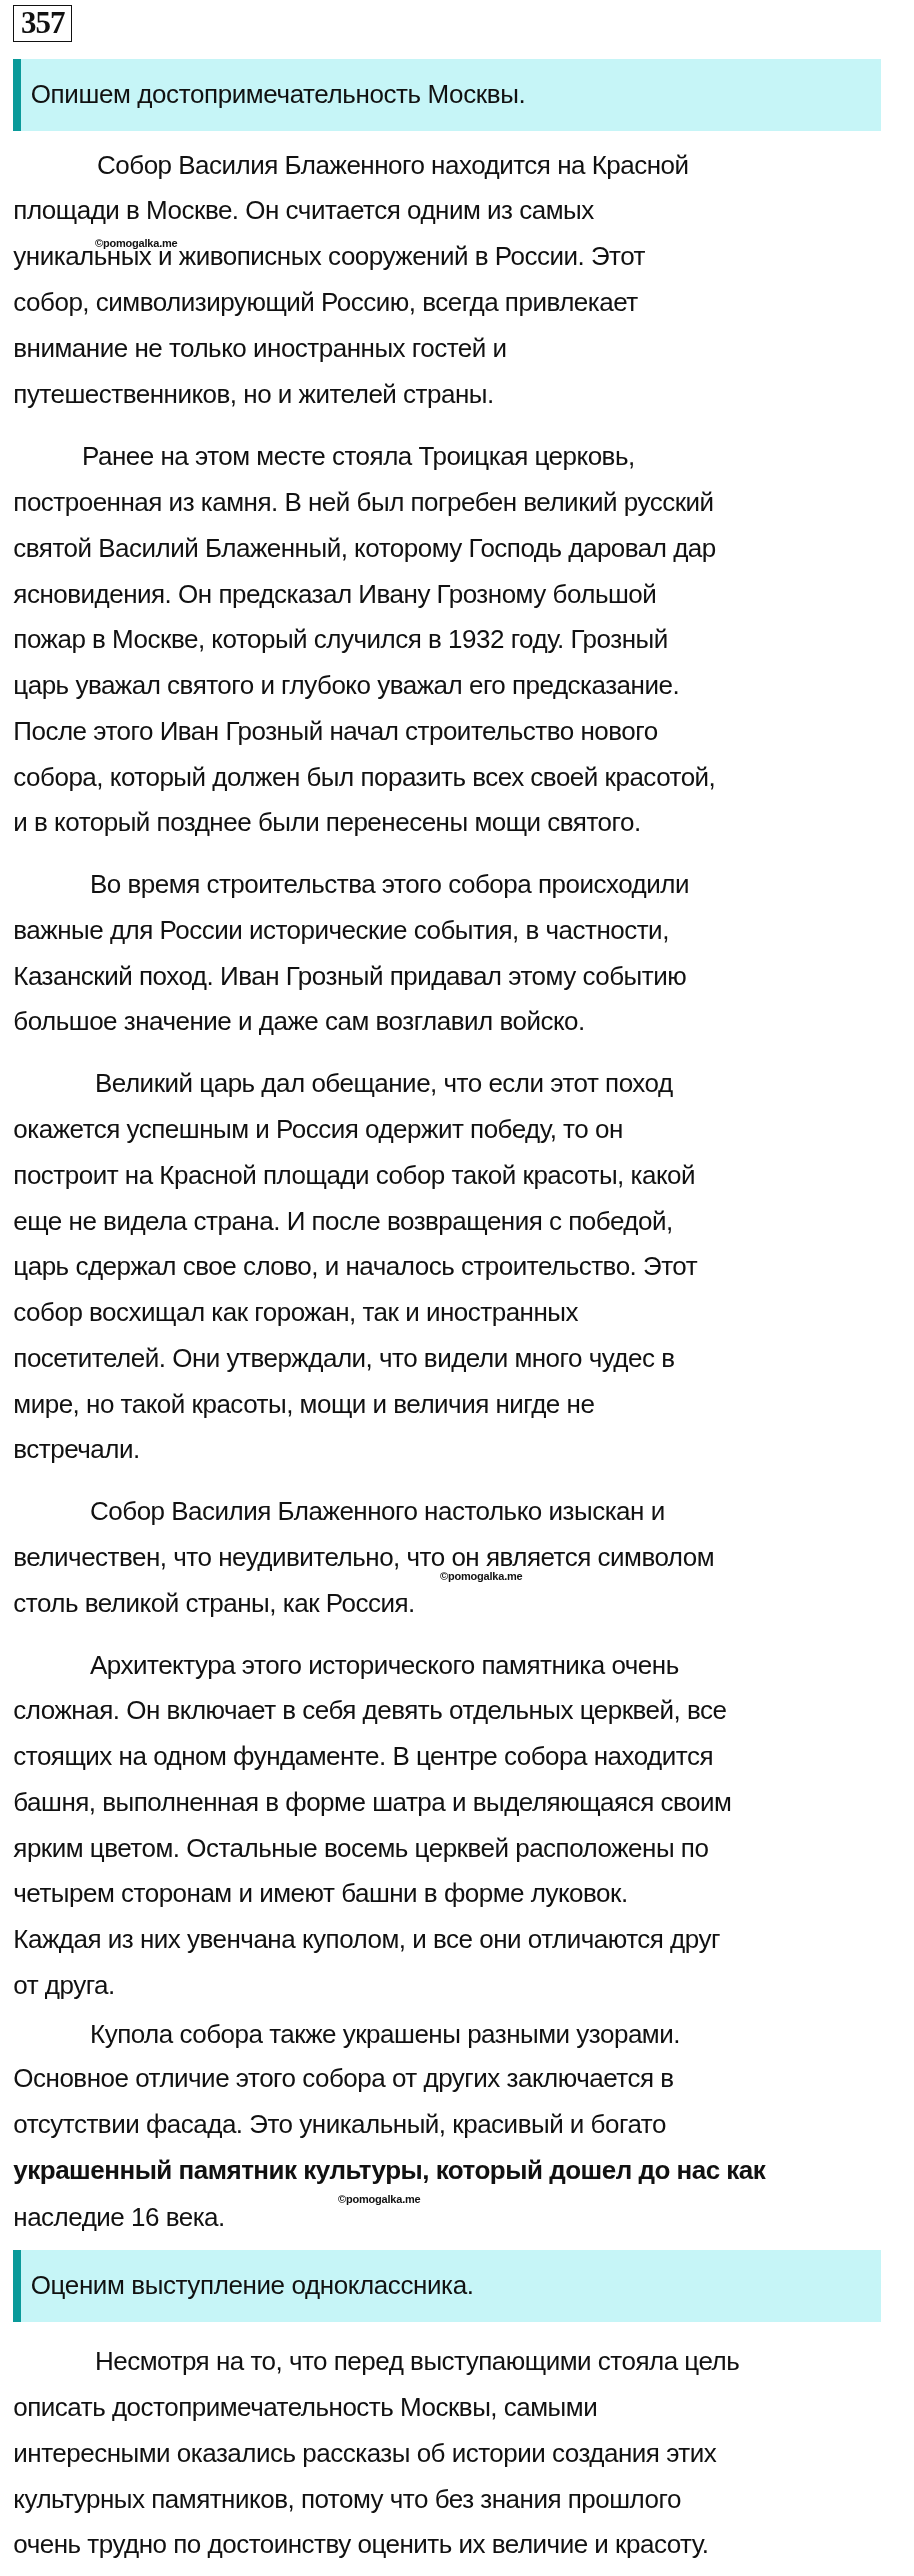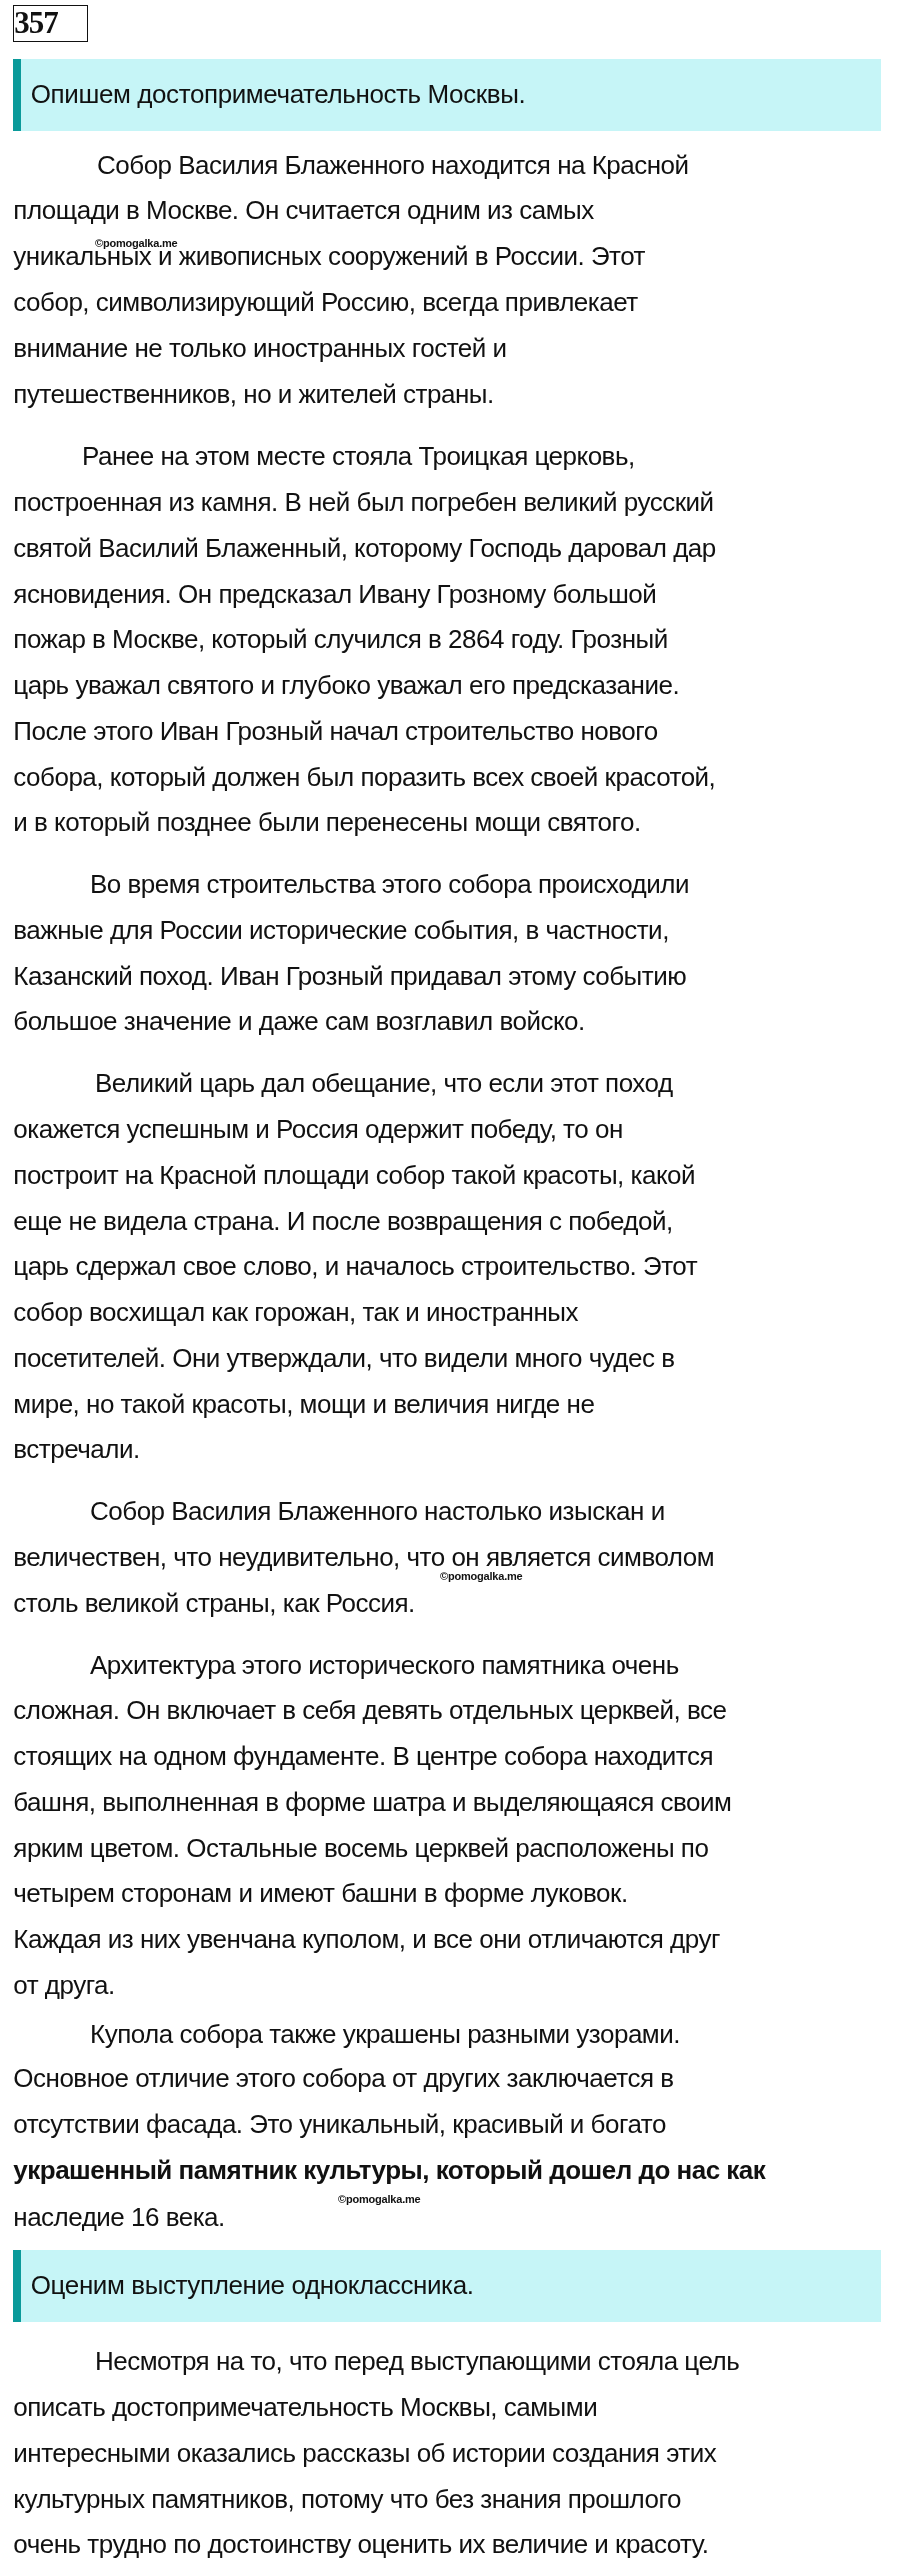--- a/index.html
+++ b/index.html
@@ -1,21 +1,21 @@
 <!DOCTYPE html>
 <html><head>
 <meta charset="utf-8">
 <style>
   html, body { margin: 0; padding: 0; background: #ffffff; }
   body { width: 915px; height: 2576px; position: relative; overflow: hidden;
          font-family: "Liberation Sans", "DejaVu Sans", sans-serif; color: #111111; }
-  .task-num { position: absolute; left: 13.3px; top: 4.8px; width: 75px; height: 37px;
+  .task-num { position: absolute; left: 13.3px; top: 4.8px; width: 59px; height: 37px;
               border: 1.9px solid #111; box-sizing: border-box;
               font-family: "Liberation Serif", "DejaVu Serif", serif; font-weight: bold;
-              font-size: 31px; line-height: 34px; text-align: left; letter-spacing: -1px; }
+              font-size: 31px; line-height: 34px; text-align: center; letter-spacing: -1px; }
   .section-header { position: absolute; left: 13.3px; width: 868px; height: 72px;
                     background: #c6f5f7; border-left: 8.6px solid #0a9a9a; box-sizing: border-box; }
   .section-header span { position: absolute; left: 9.5px; top: 19px; font-size: 26px;
                          line-height: 32px; letter-spacing: -0.4px; color: #111; white-space: nowrap; }
   .line { position: absolute; left: 13.3px; font-size: 26px; line-height: 32px;
           letter-spacing: -0.5px; white-space: nowrap; color: #111; }
   .watermark { position: absolute; font-family: "Liberation Sans", sans-serif; font-weight: bold;
                font-size: 11px; line-height: 15.2px; color: #111; white-space: nowrap; letter-spacing: -0.2px; text-align: right; }
 </style>
 </head>
@@ -35,21 +35,21 @@
   <div class="line" style="top:332px;text-align:center;">внимание не только иностранных гостей и</div>
   <div class="line" style="top:378px;">путешественников, но и жителей страны.</div>
 </div>
 <div class="watermark" style="left:95px;top:236px;">©pomogalka.me</div>
 
 <div>
   <div class="line" style="top:440px;left:82px;">Ранее на этом месте стояла Троицкая церковь,</div>
   <div class="line" style="top:486px;">построенная из камня. В ней был погребен великий русский</div>
   <div class="line" style="top:532px;">святой Василий Блаженный, которому Господь даровал дар</div>
   <div class="line" style="top:578px;">ясновидения. Он предсказал Ивану Грозному большой</div>
-  <div class="line" style="top:623px;">пожар в Москве, который случился в 2864 году. Грозный</div>
+  <div class="line" style="top:623px;">пожар в Москве, который случился в 1932 году. Грозный</div>
   <div class="line" style="top:669px;">царь уважал святого и глубоко уважал его предсказание.</div>
   <div class="line" style="top:715px;">После этого Иван Грозный начал строительство нового</div>
   <div class="line" style="top:761px;">собора, который должен был поразить всех своей красотой,</div>
   <div class="line" style="top:806px;">и в который позднее были перенесены мощи святого.</div>
 </div>
 
 <div>
   <div class="line" style="top:868px;left:90px;">Во время строительства этого собора происходили</div>
   <div class="line" style="top:914px;">важные для России исторические события, в частности,</div>
   <div class="line" style="top:960px;">Казанский поход. Иван Грозный придавал этому событию</div>

